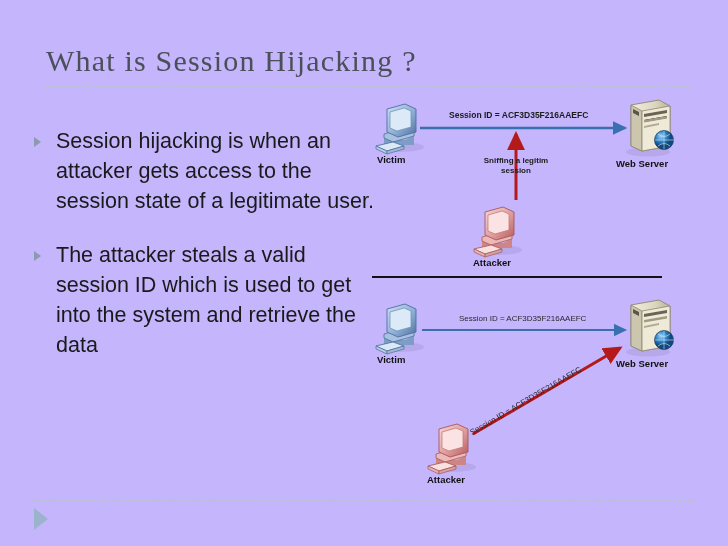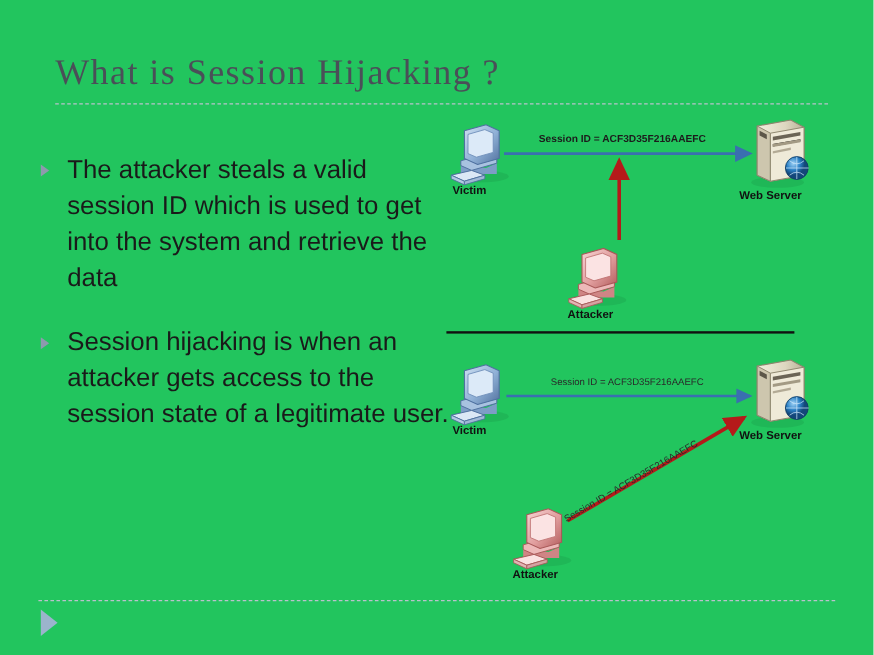--- a/index.html
+++ b/index.html
@@ -7,21 +7,21 @@
     padding: 0;
     background: #ffffff;
   }
   body {
     font-family: "Liberation Sans", sans-serif;
   }
   .slide {
     position: relative;
     width: 728px;
     height: 546px;
-    background: #22c55e;
+    background: #c4b5fd;
     overflow: hidden;
   }
 
   
   .slide-title {
     position: absolute;
     left: 46px;
     top: 44px;
     font-family: "Liberation Serif", serif;
     font-size: 30px;
@@ -153,25 +153,25 @@
 <body>
 
 <div class="slide">
 
   <div class="slide-title">What is Session Hijacking ?</div>
   <div class="title-rule"></div>
 
   <div class="body-col">
     <div class="bullet-row">
       <span class="bullet-marker"></span>
-      <span class="bullet-text">The attacker steals a valid session ID which is used to get into the system and retrieve the data</span>
+      <span class="bullet-text">Session hijacking is when an attacker gets access to the session state of a legitimate user.</span>
     </div>
     <div class="bullet-row">
       <span class="bullet-marker"></span>
-      <span class="bullet-text">Session hijacking is when an attacker gets access to the session state of a legitimate user.</span>
+      <span class="bullet-text">The attacker steals a valid session ID which is used to get into the system and retrieve the data</span>
     </div>
   </div>
 
   <div class="diagram-col">
 
     <div class="diagram top">
 
       <svg class="svg-layer" width="346" height="182" viewBox="0 0 346 182">
         <defs>
           <linearGradient id="mon1" x1="0" y1="0" x2="1" y2="1">
@@ -241,20 +241,24 @@
           <path d="M20,55 L37,50 L37,53 L20,58 z" fill="#d5a2a2" stroke="#a85858" stroke-width="0.7"></path>
         </g>
 
         <line x1="53" y1="32" x2="258" y2="32" stroke="#3a6fb0" stroke-width="2.3" marker-end="url(#ahBlue)"></line>
 
         <line x1="149" y1="104" x2="149" y2="38" stroke="#b51a1a" stroke-width="3" marker-end="url(#ahRed)"></line>
       </svg>
 
       <div class="arrow-label" style="left:82px; top:14px; font-size:8.5px;">Session ID = ACF3D35F216AAEFC</div>
 
+      <div class="sniff-label" style="left:104px; top:60px;">
+        <div>Sniffing a legitim</div>
+        <div>session</div>
+      </div>
 
       <div class="node-label" style="left:10px; top:58px; width:50px; font-size:9.5px;">Victim</div>
       <div class="node-label" style="left:249px; top:62px; width:70px; font-size:9.5px;">Web Server</div>
       <div class="node-label" style="left:106px; top:161px; width:60px; font-size:9.5px;">Attacker</div>
     </div>
 
     <div class="mid-rule"></div>
 
     <div class="diagram bottom">
 

